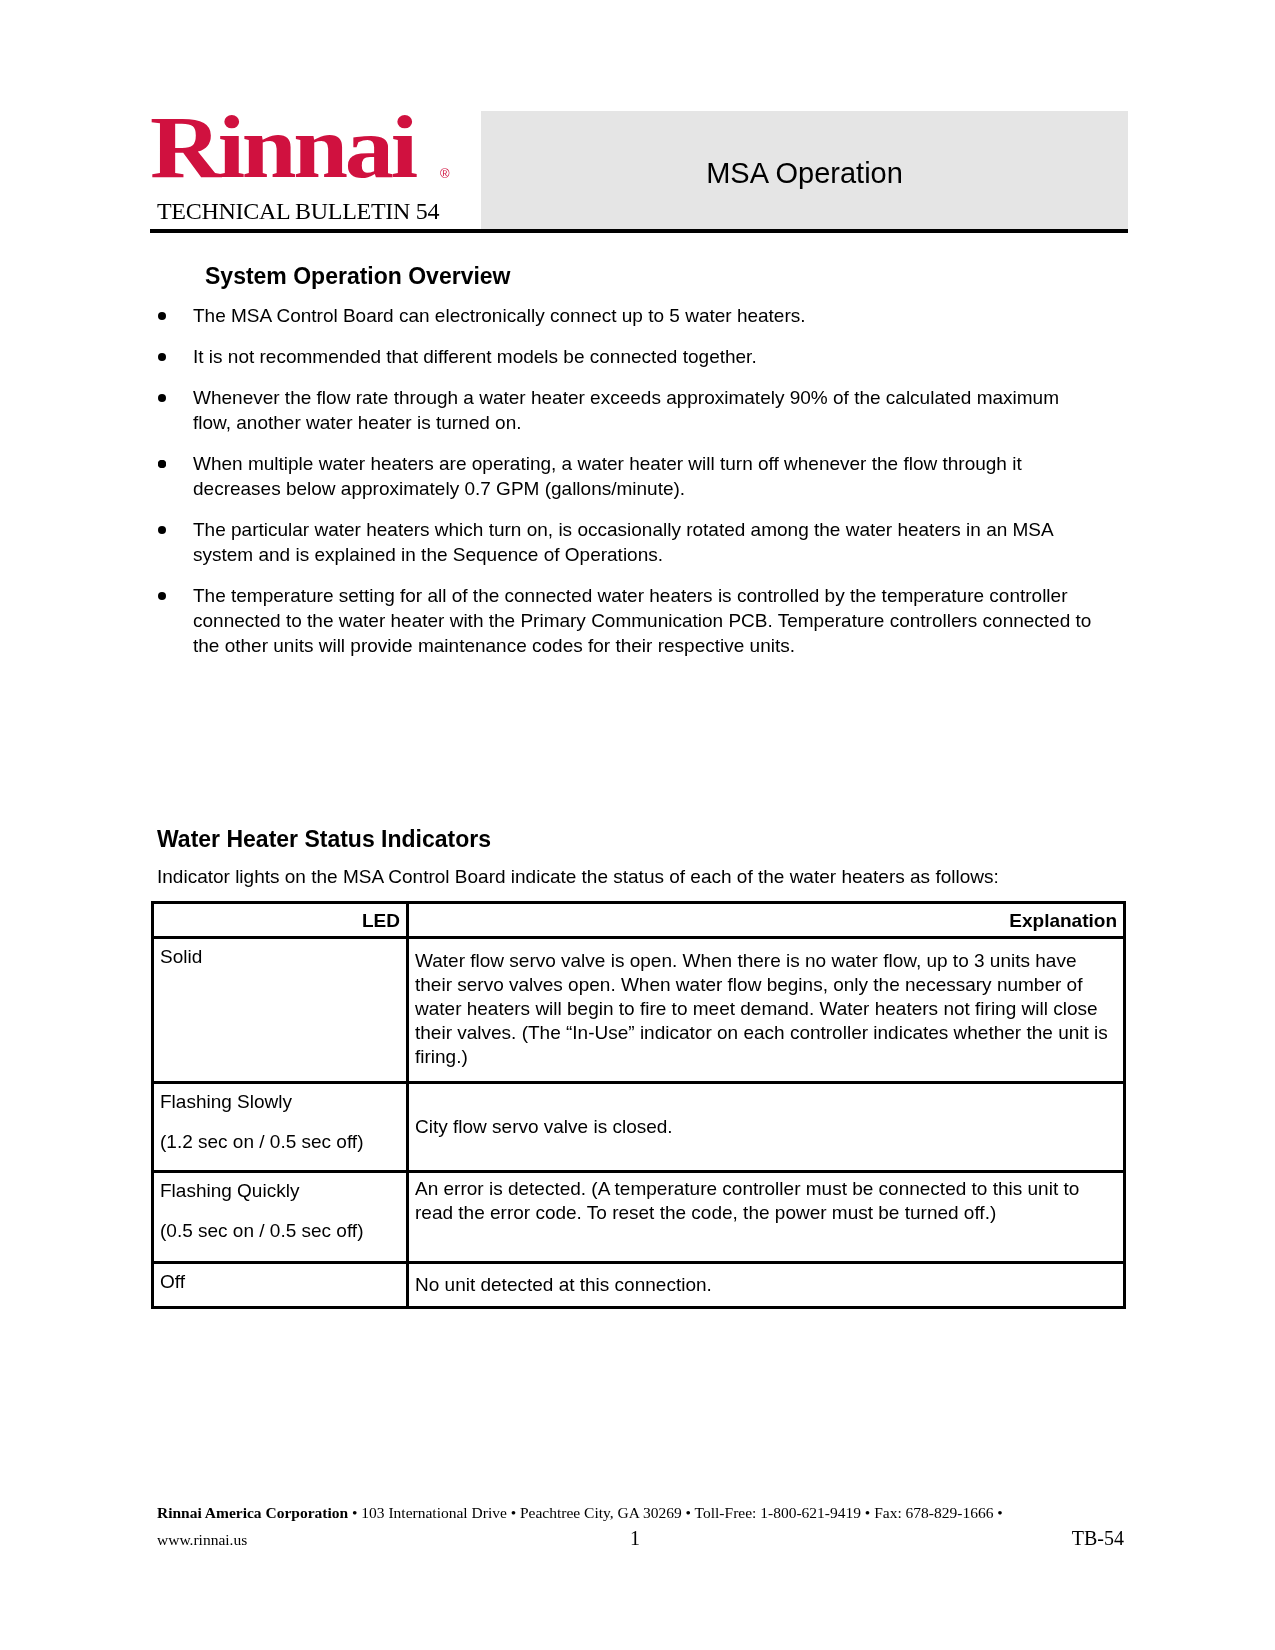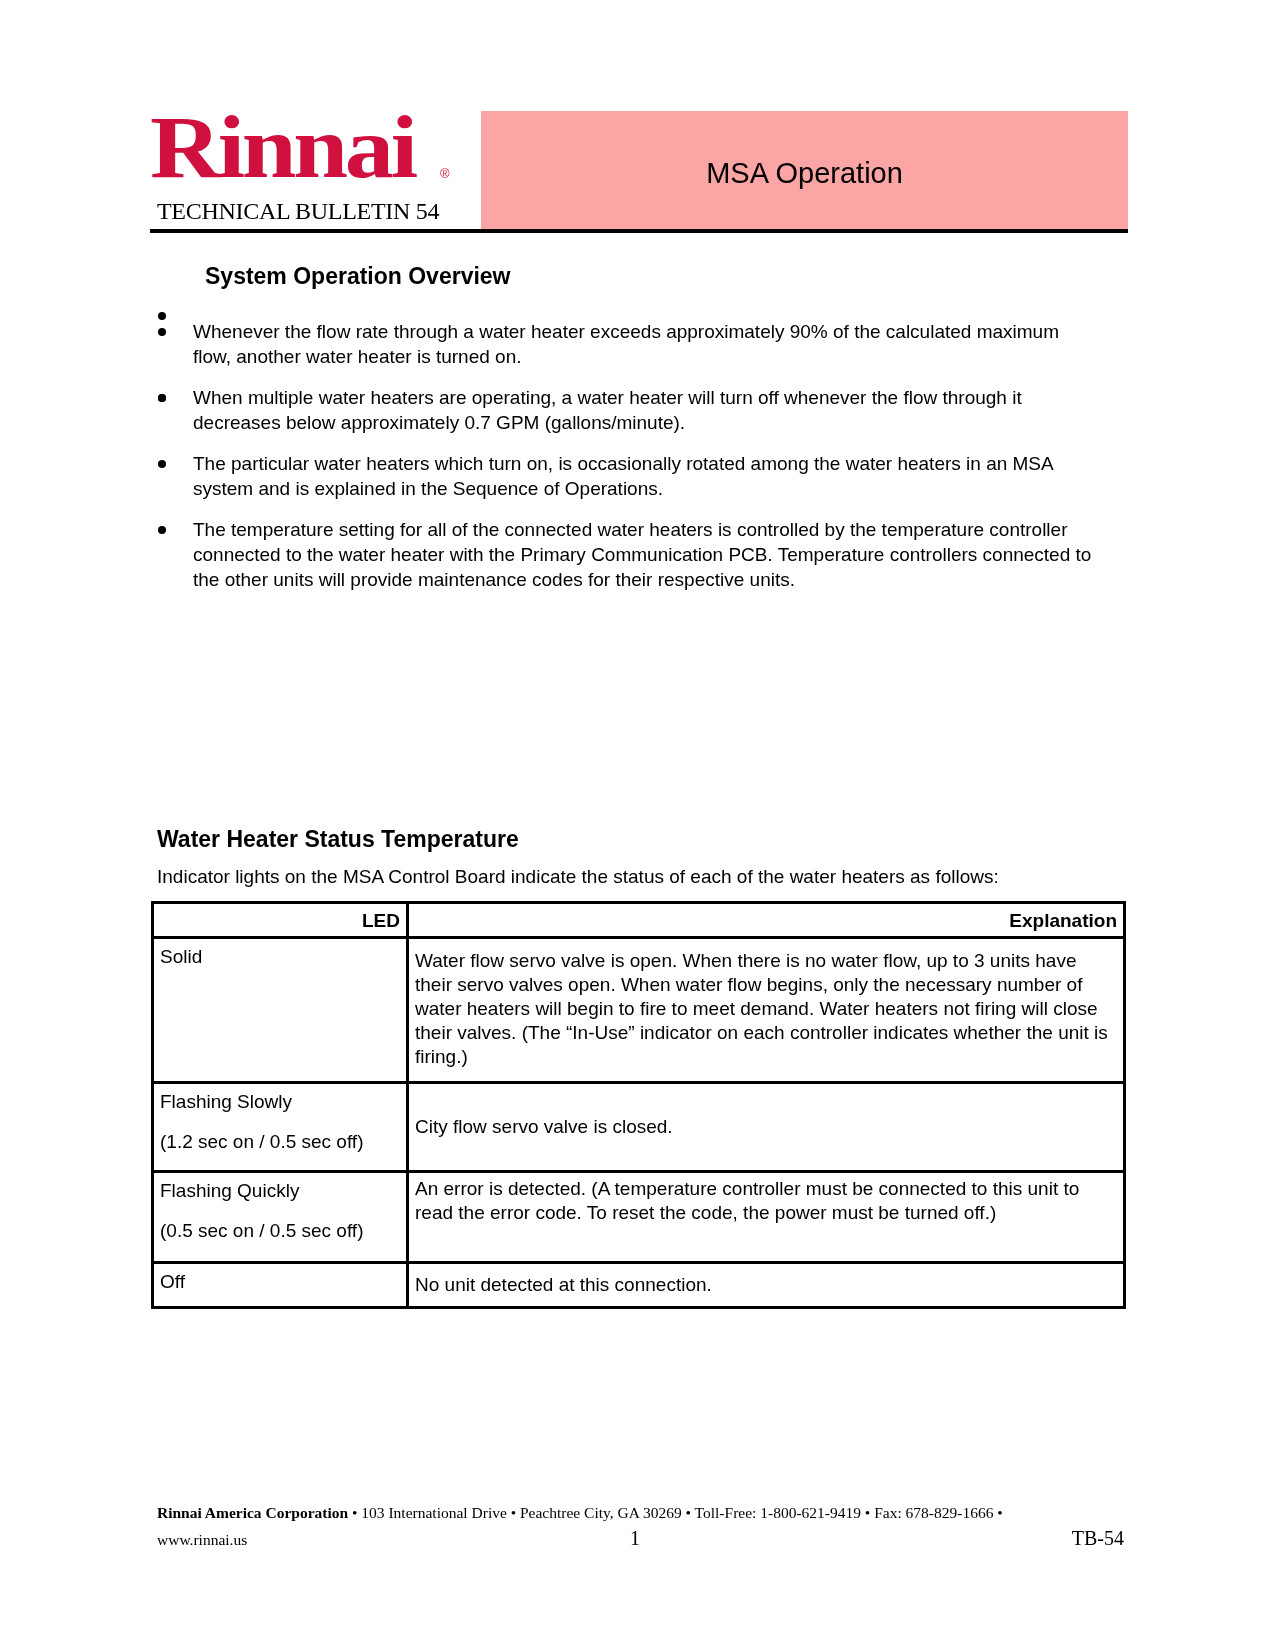--- a/index.html
+++ b/index.html
@@ -7,21 +7,21 @@
          font-family:"Liberation Sans", sans-serif; color:#000; }
 
   
   .logo { position:absolute; left:150px; top:104px; font-family:"Liberation Serif", serif;
           font-weight:bold; font-size:88px; line-height:88px; color:#d0113f; letter-spacing:-3px;
           transform:scaleX(1.12); transform-origin:left top; }
   .reg { position:absolute; left:440px; top:166px; font-size:13px; color:#d0113f;
          font-family:"Liberation Sans", sans-serif; }
   .bulletin { position:absolute; left:157px; top:198px; font-family:"Liberation Serif", serif;
               font-size:24px; line-height:26px; letter-spacing:-0.3px; }
-  .title-box { position:absolute; left:481px; top:111px; width:647px; height:118px; background:#fca5a5;
+  .title-box { position:absolute; left:481px; top:111px; width:647px; height:118px; background:#e5e5e5;
                display:flex; align-items:center; justify-content:center; }
   .title-box span { font-size:29px; padding-top:6px; }
   .header-rule { position:absolute; left:150px; top:229px; width:978px; height:4px; background:#000; }
 
   
   .h2 { position:absolute; left:157px; font-weight:bold; font-size:23px; line-height:26px; }
   .bullets { position:absolute; left:150px; top:303px; width:960px; margin:0; padding:0; list-style:none; }
   .bullets li { position:relative; padding-left:43px; font-size:19px; line-height:25px; margin-bottom:16px; }
   .bullets li .dot { position:absolute; left:8px; top:9px; width:8px; height:8px; border-radius:50%; background:#000; }
 
@@ -56,29 +56,30 @@
 <div class="logo">Rinnai</div>
 <span class="reg">®</span>
 <div class="bulletin">TECHNICAL BULLETIN 54</div>
 <div class="title-box">
   <span>MSA Operation</span>
 </div>
 <div class="header-rule"></div>
 
 <div class="h2" style="top:263px;margin-left:48px;">System Operation Overview</div>
 <ul class="bullets">
-  <li><span class="dot"></span></li>
+  <li><span class="dot"></span><span>The MSA Control Board can electronically connect up to 5 water heaters.</span></li>
+  <li><span class="dot"></span><span>It is not recommended that different models be connected together.</span></li>
   <li style="padding-right:40px;"><span class="dot"></span><span>Whenever the flow rate through a water heater exceeds approximately 90% of the calculated maximum flow, another water heater is turned on.</span></li>
   <li><span class="dot"></span></li>
   <li><span class="dot"></span><span>When multiple water heaters are operating, a water heater will turn off whenever the flow through it decreases below approximately 0.7 GPM (gallons/minute).</span></li>
   <li style="padding-right:20px;"><span class="dot"></span><span>The particular water heaters which turn on, is occasionally rotated among the water heaters in an MSA system and is explained in the Sequence of Operations.</span></li>
   <li><span class="dot"></span><span>The temperature setting for all of the connected water heaters is controlled by the temperature controller connected to the water heater with the Primary Communication PCB.  Temperature controllers connected to the other units will provide maintenance codes for their respective units.</span></li>
 </ul>
 
-<div class="h2" style="top:826px;">Water Heater Status Temperature</div>
+<div class="h2" style="top:826px;">Water Heater Status Indicators</div>
 <div class="intro">Indicator lights on the MSA Control Board indicate the status of each of the water heaters as follows:</div>
 
 <table class="tbl">
   <thead>
     <tr>
       <th class="c1">LED</th>
       <th>Explanation</th>
     </tr>
   </thead>
   <tbody>

